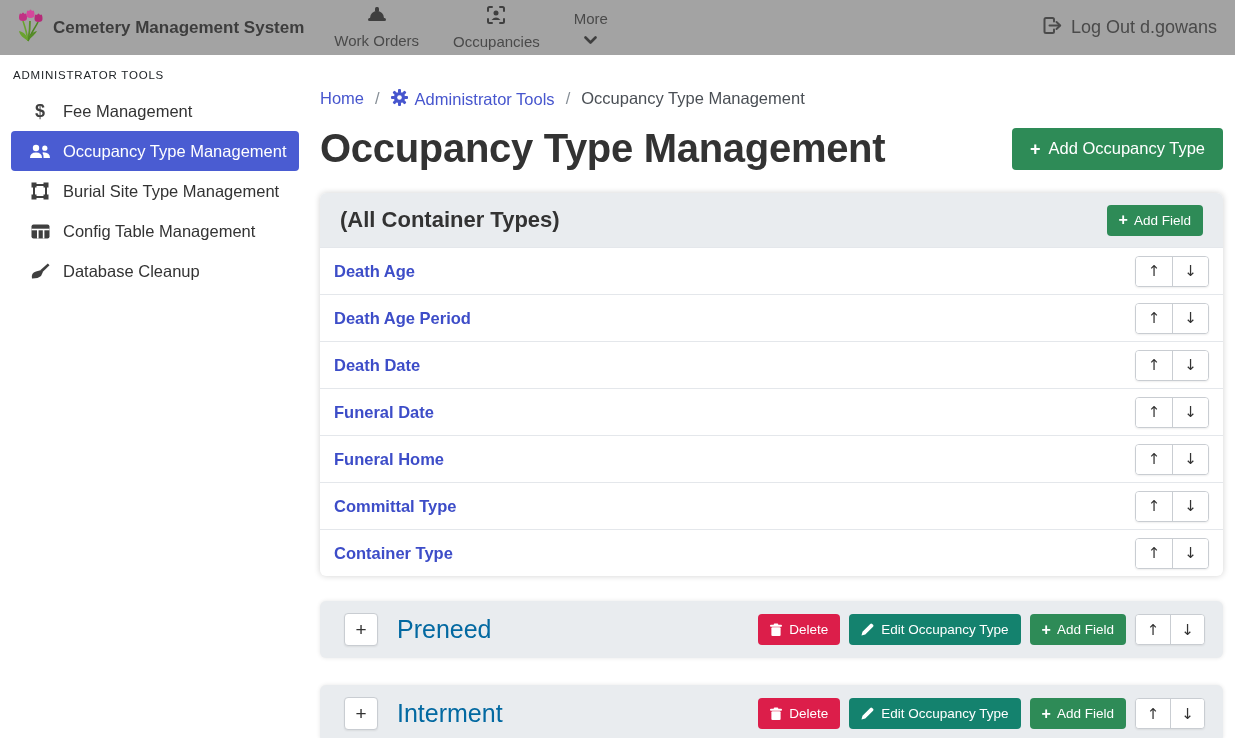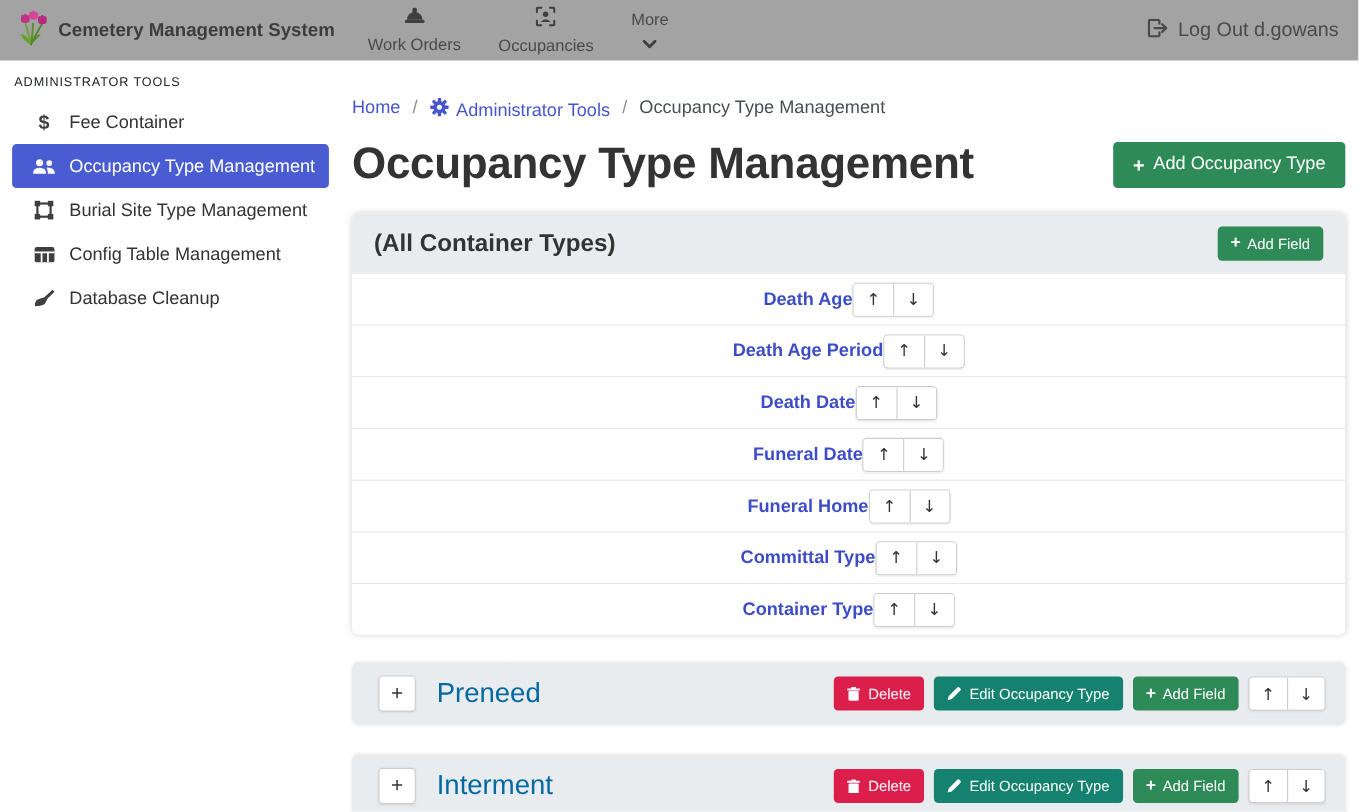--- a/index.html
+++ b/index.html
@@ -45,21 +45,21 @@
   .btn-lg { height:42px; padding:0 18px; font-size:16.5px; }
   .btn-sm { height:31px; padding:0 12px; font-size:13.5px; }
   .btn-sm .plus { font-size:16px; margin-right:6px; }
   .btn-sm .bic { display:flex; margin-right:7px; }
 
   
   .card { margin-top:22px; border-radius:6px; background:#fff; box-shadow:0 0 6px rgba(0,0,0,.18); }
   .card-header { background:#e9ecef; border-radius:6px 6px 0 0; height:54px; display:flex; align-items:center;
                  justify-content:space-between; padding:0 20px; }
   .card-title { font-size:22px; font-weight:600; color:#333; }
-  .frow { height:47px; display:flex; align-items:center; justify-content:center; padding:0 14px; border-top:1px solid #e4e7eb; }
+  .frow { height:47px; display:flex; align-items:center; justify-content:space-between; padding:0 14px; border-top:1px solid #e4e7eb; }
   .frow:first-of-type { border-top:none; }
   .flink { color:#3d4dc8; font-weight:700; font-size:16.5px; text-decoration:none; cursor:pointer; }
 
   .updown { display:flex; background:#fff; border:1px solid #c9cdd2; border-radius:4px; overflow:hidden;
             box-shadow:0 1px 2px rgba(0,0,0,.07); }
   .updown button { width:36px; height:29px; border:none; background:#fff; color:#333; font-size:15px; cursor:pointer;
                    font-family:"DejaVu Sans",sans-serif; }
   .updown button + button { border-left:1px solid #c9cdd2; }
 
   
@@ -141,21 +141,21 @@
   </div>
 </header>
 
 <div class="wrap">
 
   <aside class="sidebar">
     <div class="side-label">ADMINISTRATOR TOOLS</div>
 
     <div class="side-item">
       <span class="ico dollar">$</span>
-      <span>Fee Container</span>
+      <span>Fee Management</span>
     </div>
 
     <div class="side-item active">
       <span class="ico">
         <svg width="22" height="15" viewBox="0 0 22 15" fill="currentColor">
           <circle cx="7" cy="4" r="3.2"></circle>
           <path d="M1 14 Q1 8.5 7 8.5 Q13 8.5 13 14 Z"></path>
           <circle cx="15.8" cy="4.2" r="2.6"></circle>
           <path d="M14.2 8.3 Q21 8.6 21 14 H14.6 Q14.6 10.2 13.4 8.7 Z"></path>
         </svg>

